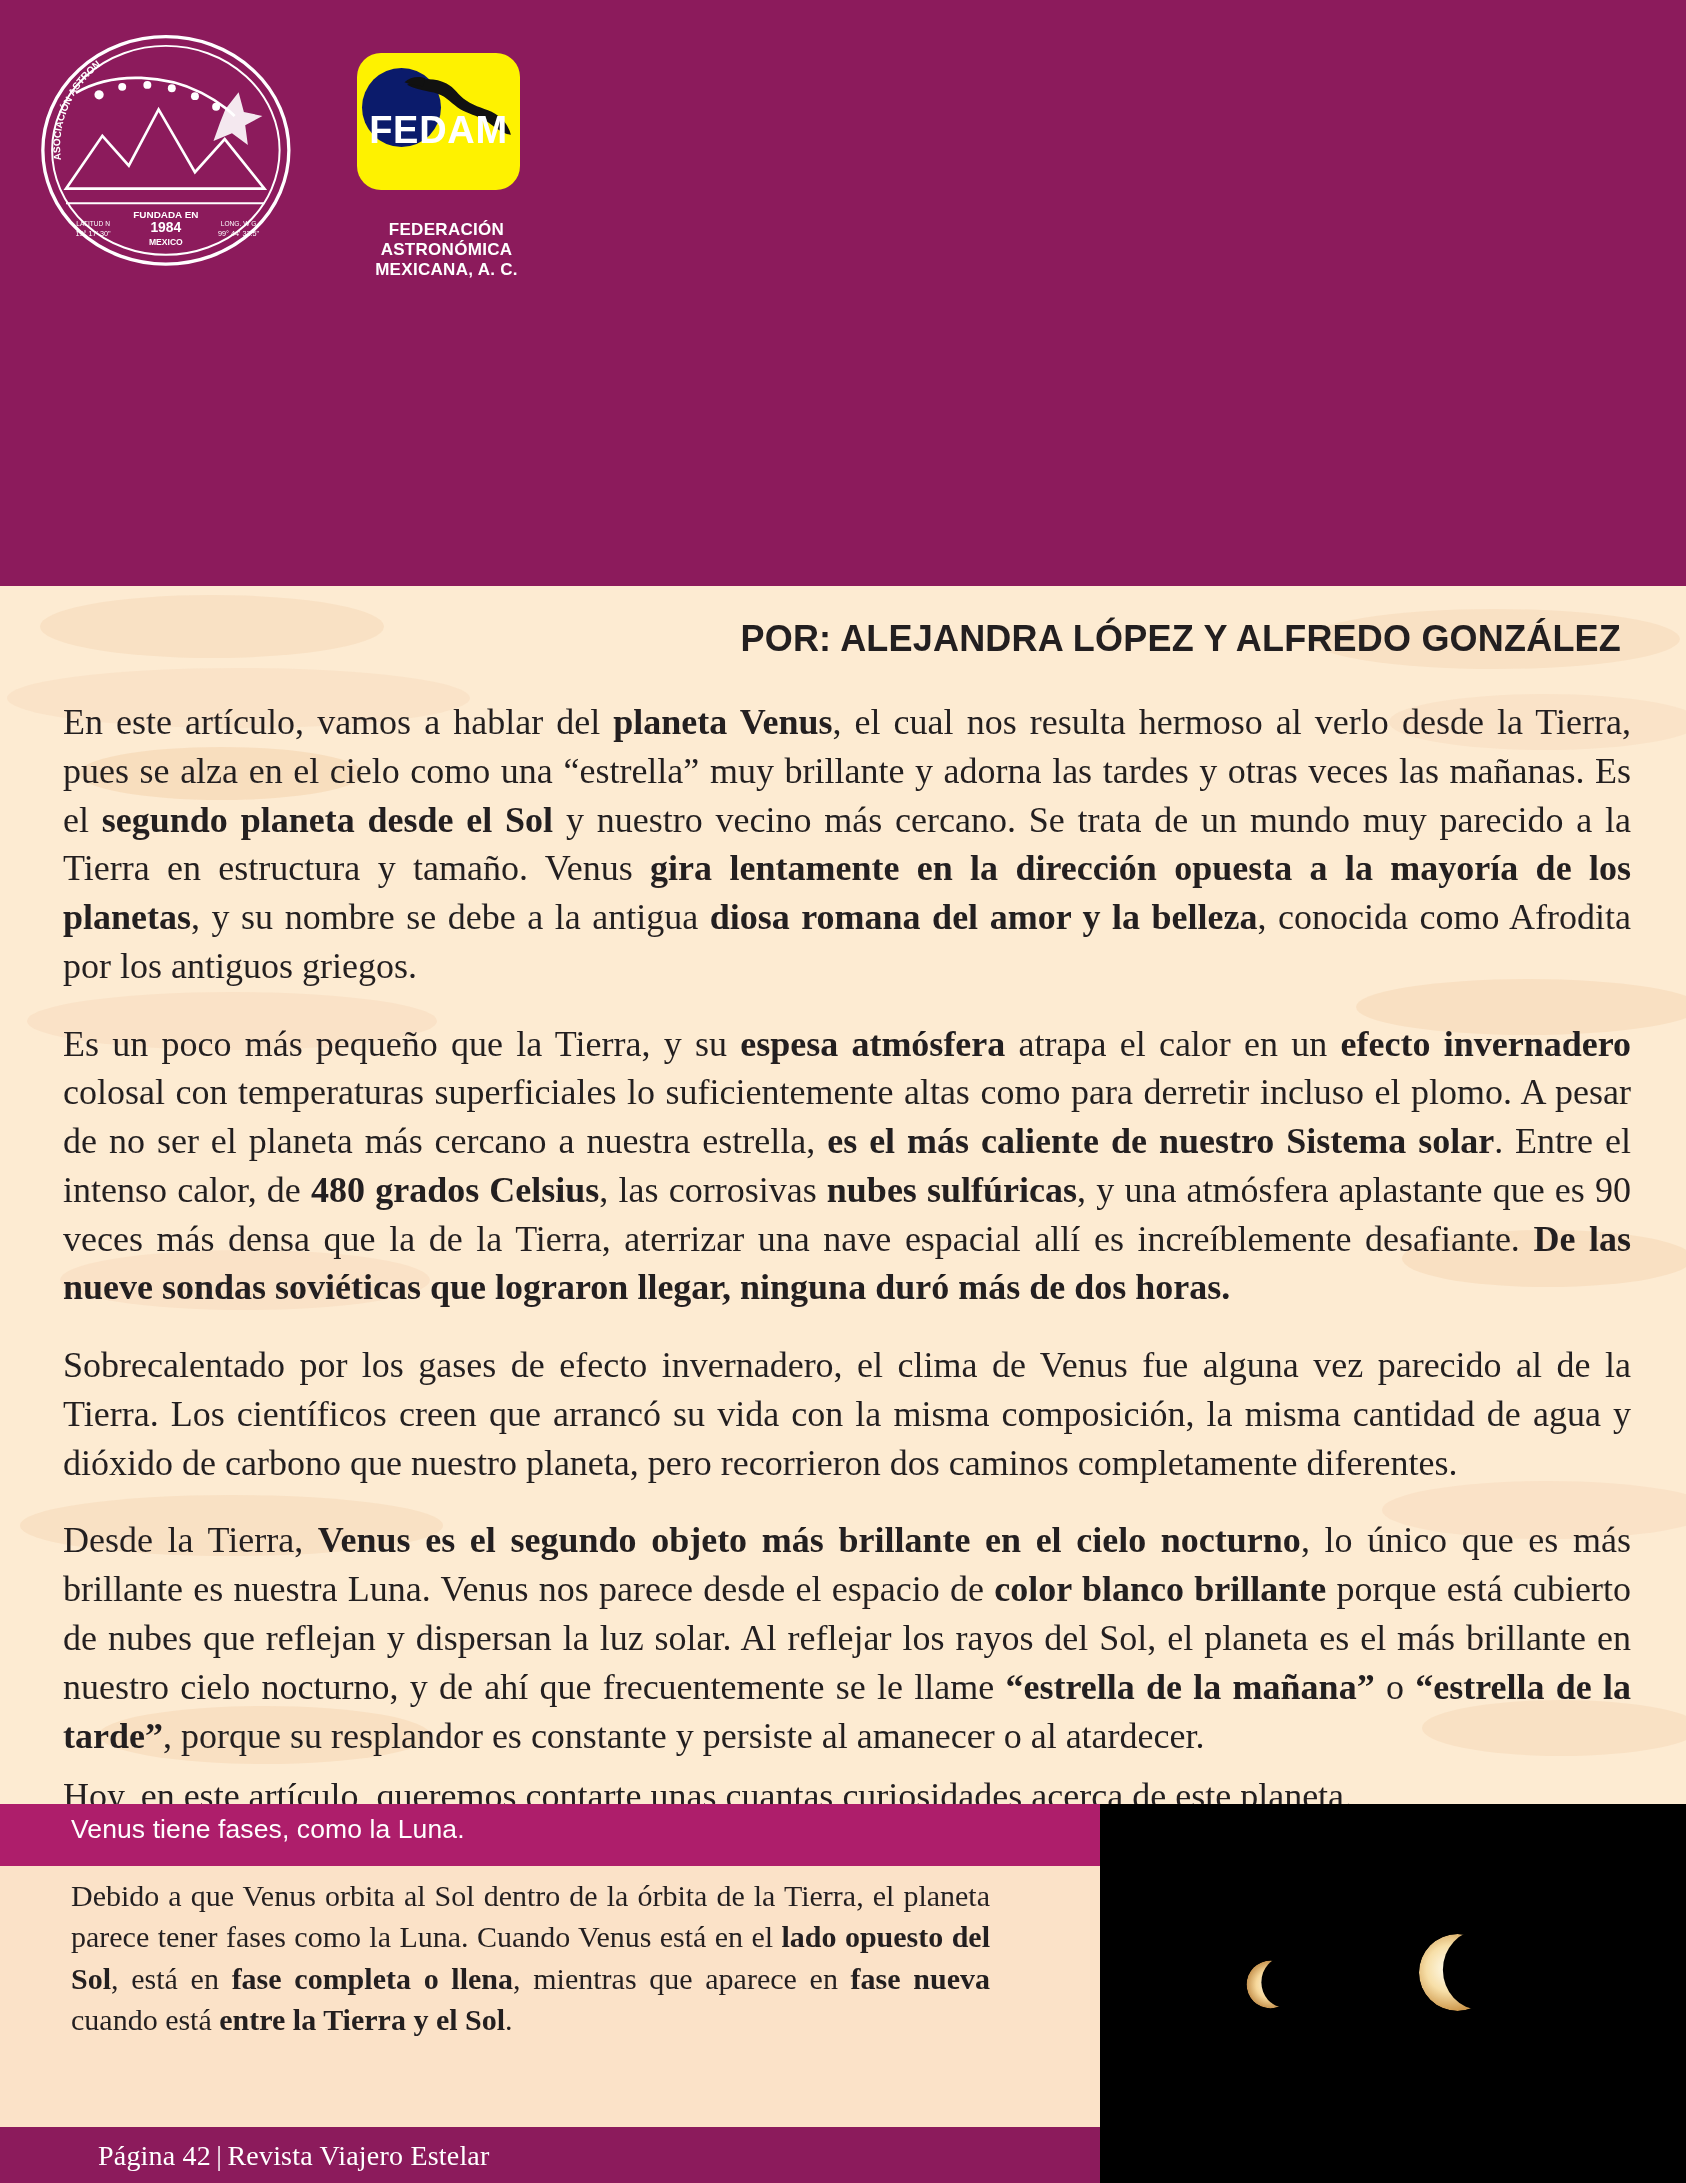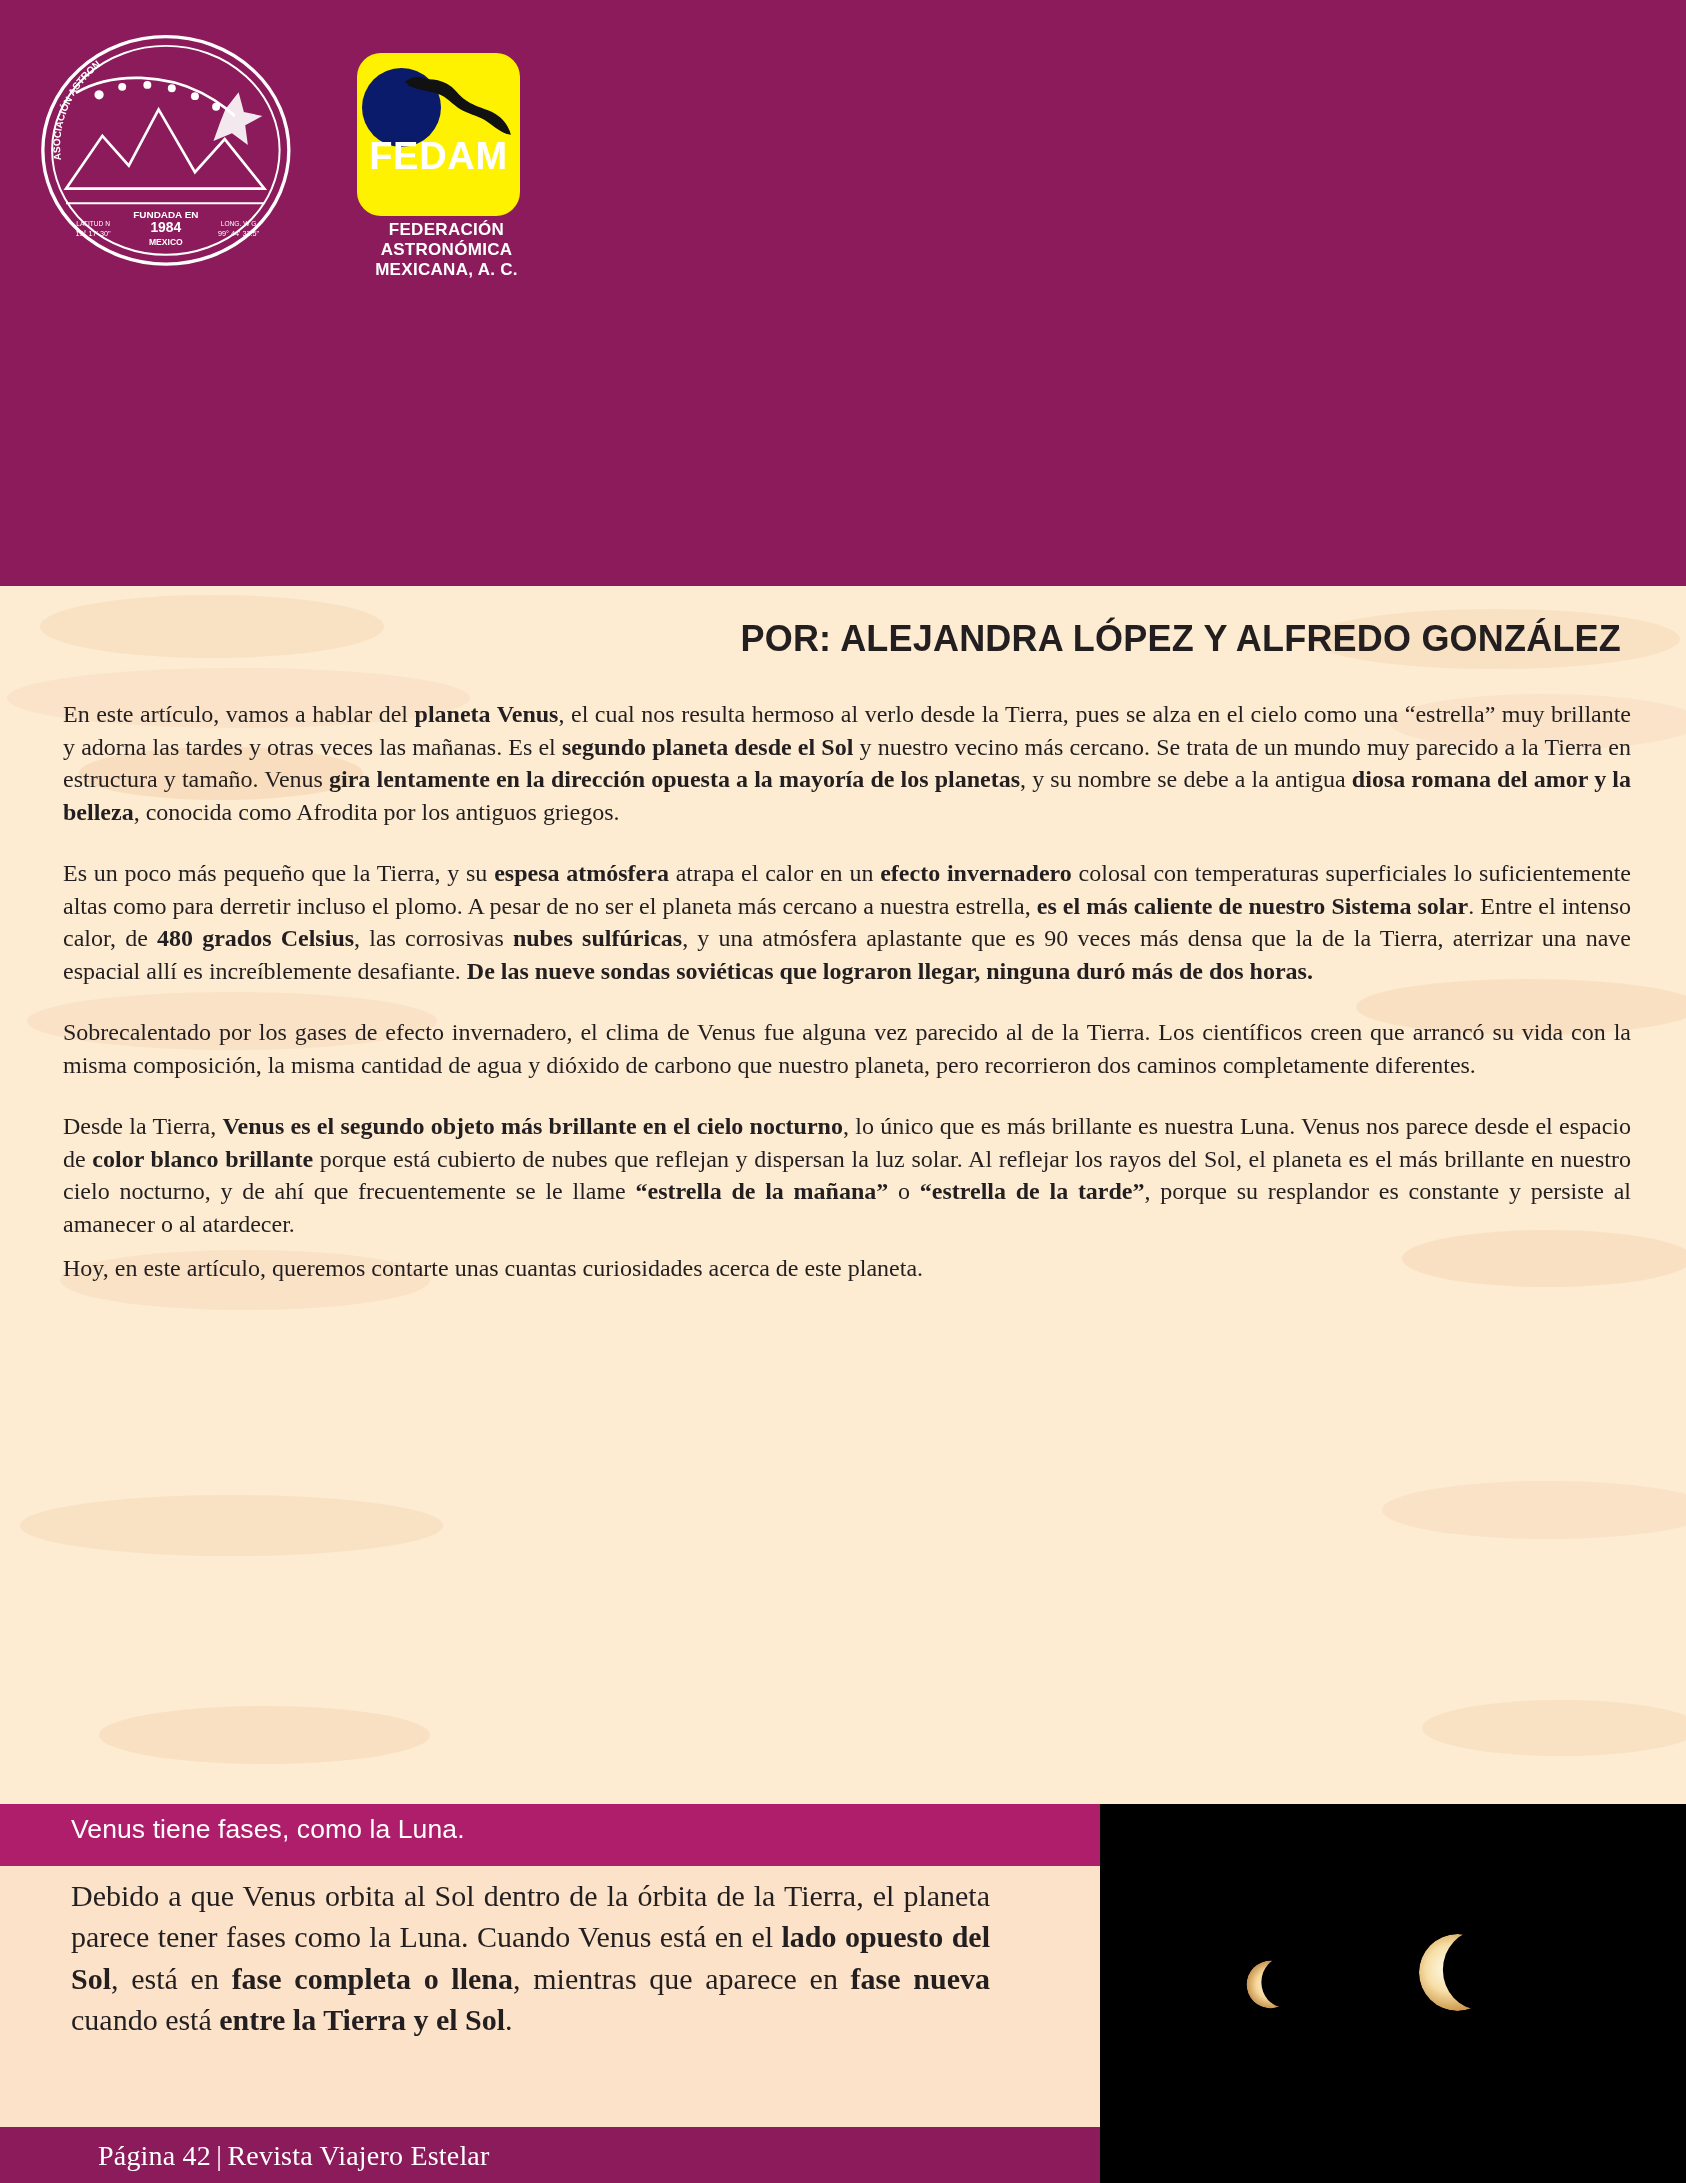--- a/index.html
+++ b/index.html
@@ -69,21 +69,21 @@
     left: 357px; top: 53px;
     width: 179px; height: 212px;
   }
   .logo-viajero {
     position: absolute;
     left: 1313px; top: 23px;
     width: 265px; height: 265px;
   }
 
   .fedam-box {
-    width: 163px; height: 163px;
+    width: 163px; height: 137px;
     border-radius: 24px;
     background: #fef200;
     position: relative;
     overflow: hidden;
   }
   .fedam-moon {
     position: absolute;
     left: 5.3px; top: 14.6px;
     width: 79px; height: 79px;
     border-radius: 50%;
@@ -158,21 +158,21 @@
 
   
   .body-text {
     position: absolute;
     left: 63px;
     top: 698px;
     width: 1568px;
     z-index: 3;
     color: #231f20;
     font-family: "Liberation Serif", serif;
-    font-size: 24px;
+    font-size: 36px;
     line-height: 1.355;
     text-align: justify;
   }
   .body-text p {
     margin: 0 0 29px 0;
   }
   .body-text p:last-child { margin-bottom: 0; margin-top: 12px; }
   .body-text b { font-weight: bold; }
   .tight { margin-bottom: 0 !important; }
 

